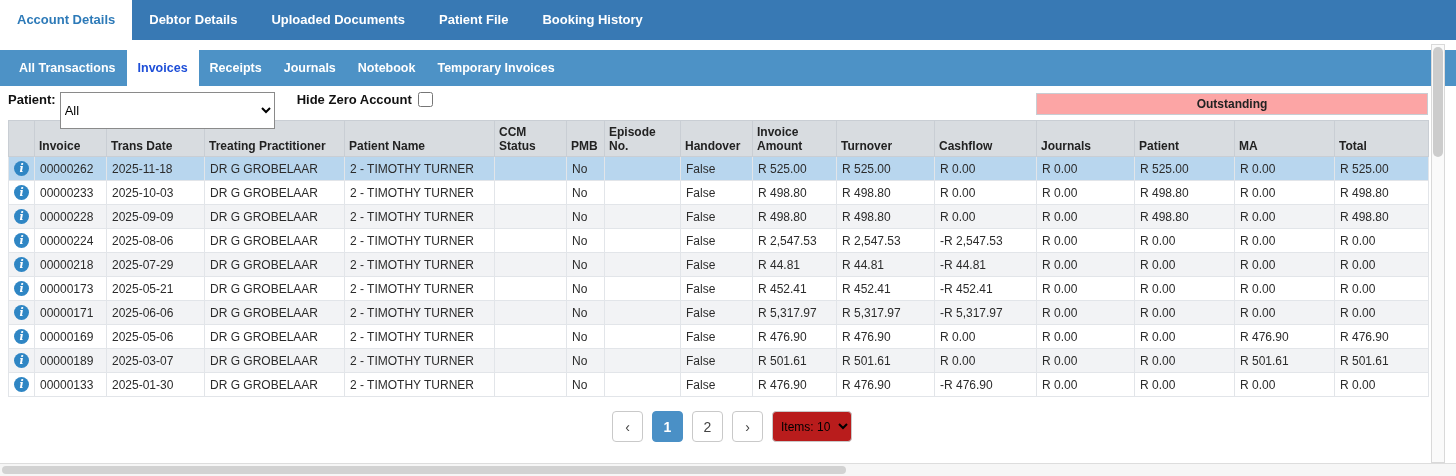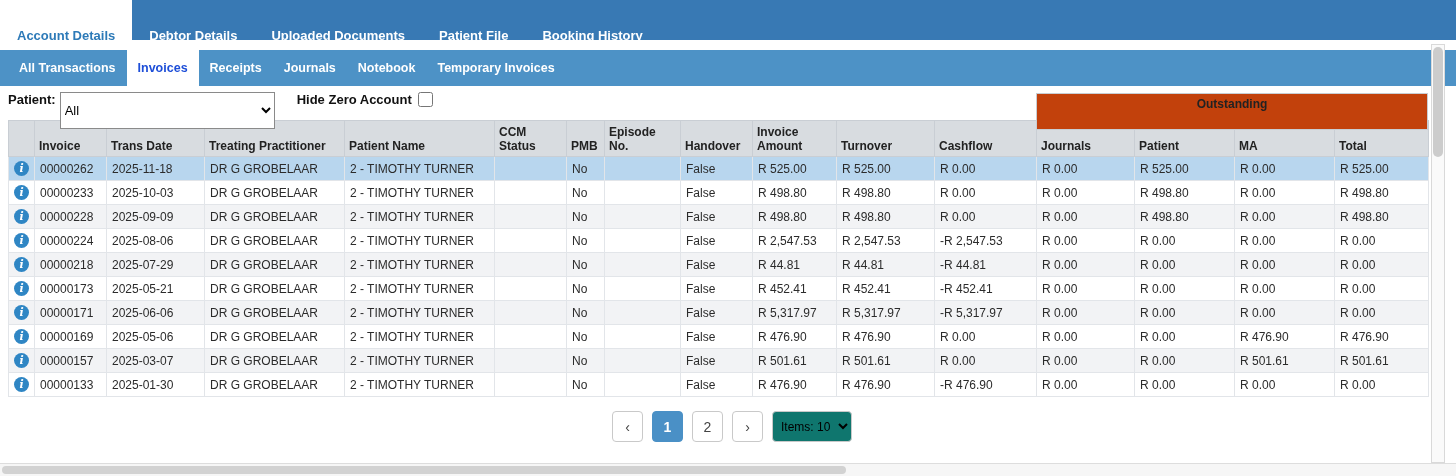--- a/index.html
+++ b/index.html
@@ -13,21 +13,21 @@
   }
   
   .topbar {
     height: 40px;
     background: #3879b4;
     display: flex;
     align-items: stretch;
   }
   .top-tab {
     line-height: 40px;
-    padding: 16px 17px;
+    padding: 0 17px;
     color: #fff;
     font-size: 13px;
     font-weight: 700;
     cursor: pointer;
     white-space: nowrap;
   }
   .top-tab.active { background: #ffffff; color: #2d7ab8; }
   .bar-gap { height: 10px; background: #ffffff; }
   
   .subbar {
@@ -66,22 +66,22 @@
     border: 1px solid #8a8a8a;
     background: #fff;
   }
   .hz { margin-left: 22px; }
   .hz-check { width: 15px; height: 15px; margin-left: 6px; }
   .outstanding {
     position: absolute;
     left: 1028px;
     top: 1px;
     width: 392px;
-    height: 37px;
-    background: #c2410c;
+    height: 22px;
+    background: #fca5a5;
     border: 1px solid #c8cdd3;
     font-size: 12px;
     font-weight: 700;
     text-align: center;
     line-height: 20px;
     color: #222;
   }
   
   table.grid {
     border-collapse: collapse;
@@ -151,21 +151,21 @@
   .pg-btn.active {
     background: #4a90c6;
     border-color: #4a90c6;
     color: #ffffff;
     font-weight: 700;
   }
   .items-select {
     height: 31px;
     border: 1px solid #c9c9c9;
     border-radius: 4px;
-    background: #0f766e;
+    background: #b91c1c;
     font-size: 12px;
     font-family: "Liberation Sans", sans-serif;
     padding: 0 4px;
   }
   
   .vscroll {
     position: absolute;
     top: 44px;
     right: 11px;
     bottom: 13px;
@@ -410,21 +410,21 @@
             <td>R 476.90</td>
             <td>R 476.90</td>
             <td>R 0.00</td>
             <td>R 0.00</td>
             <td>R 0.00</td>
             <td>R 476.90</td>
             <td>R 476.90</td>
           </tr>
           <tr>
             <td class="icon-cell"><span class="info-icon">i</span></td>
-            <td>00000157</td>
+            <td>00000189</td>
             <td>2025-03-07</td>
             <td>DR G GROBELAAR</td>
             <td>2 - TIMOTHY TURNER</td>
             <td></td>
             <td>No</td>
             <td></td>
             <td>False</td>
             <td>R 501.61</td>
             <td>R 501.61</td>
             <td>R 0.00</td>

